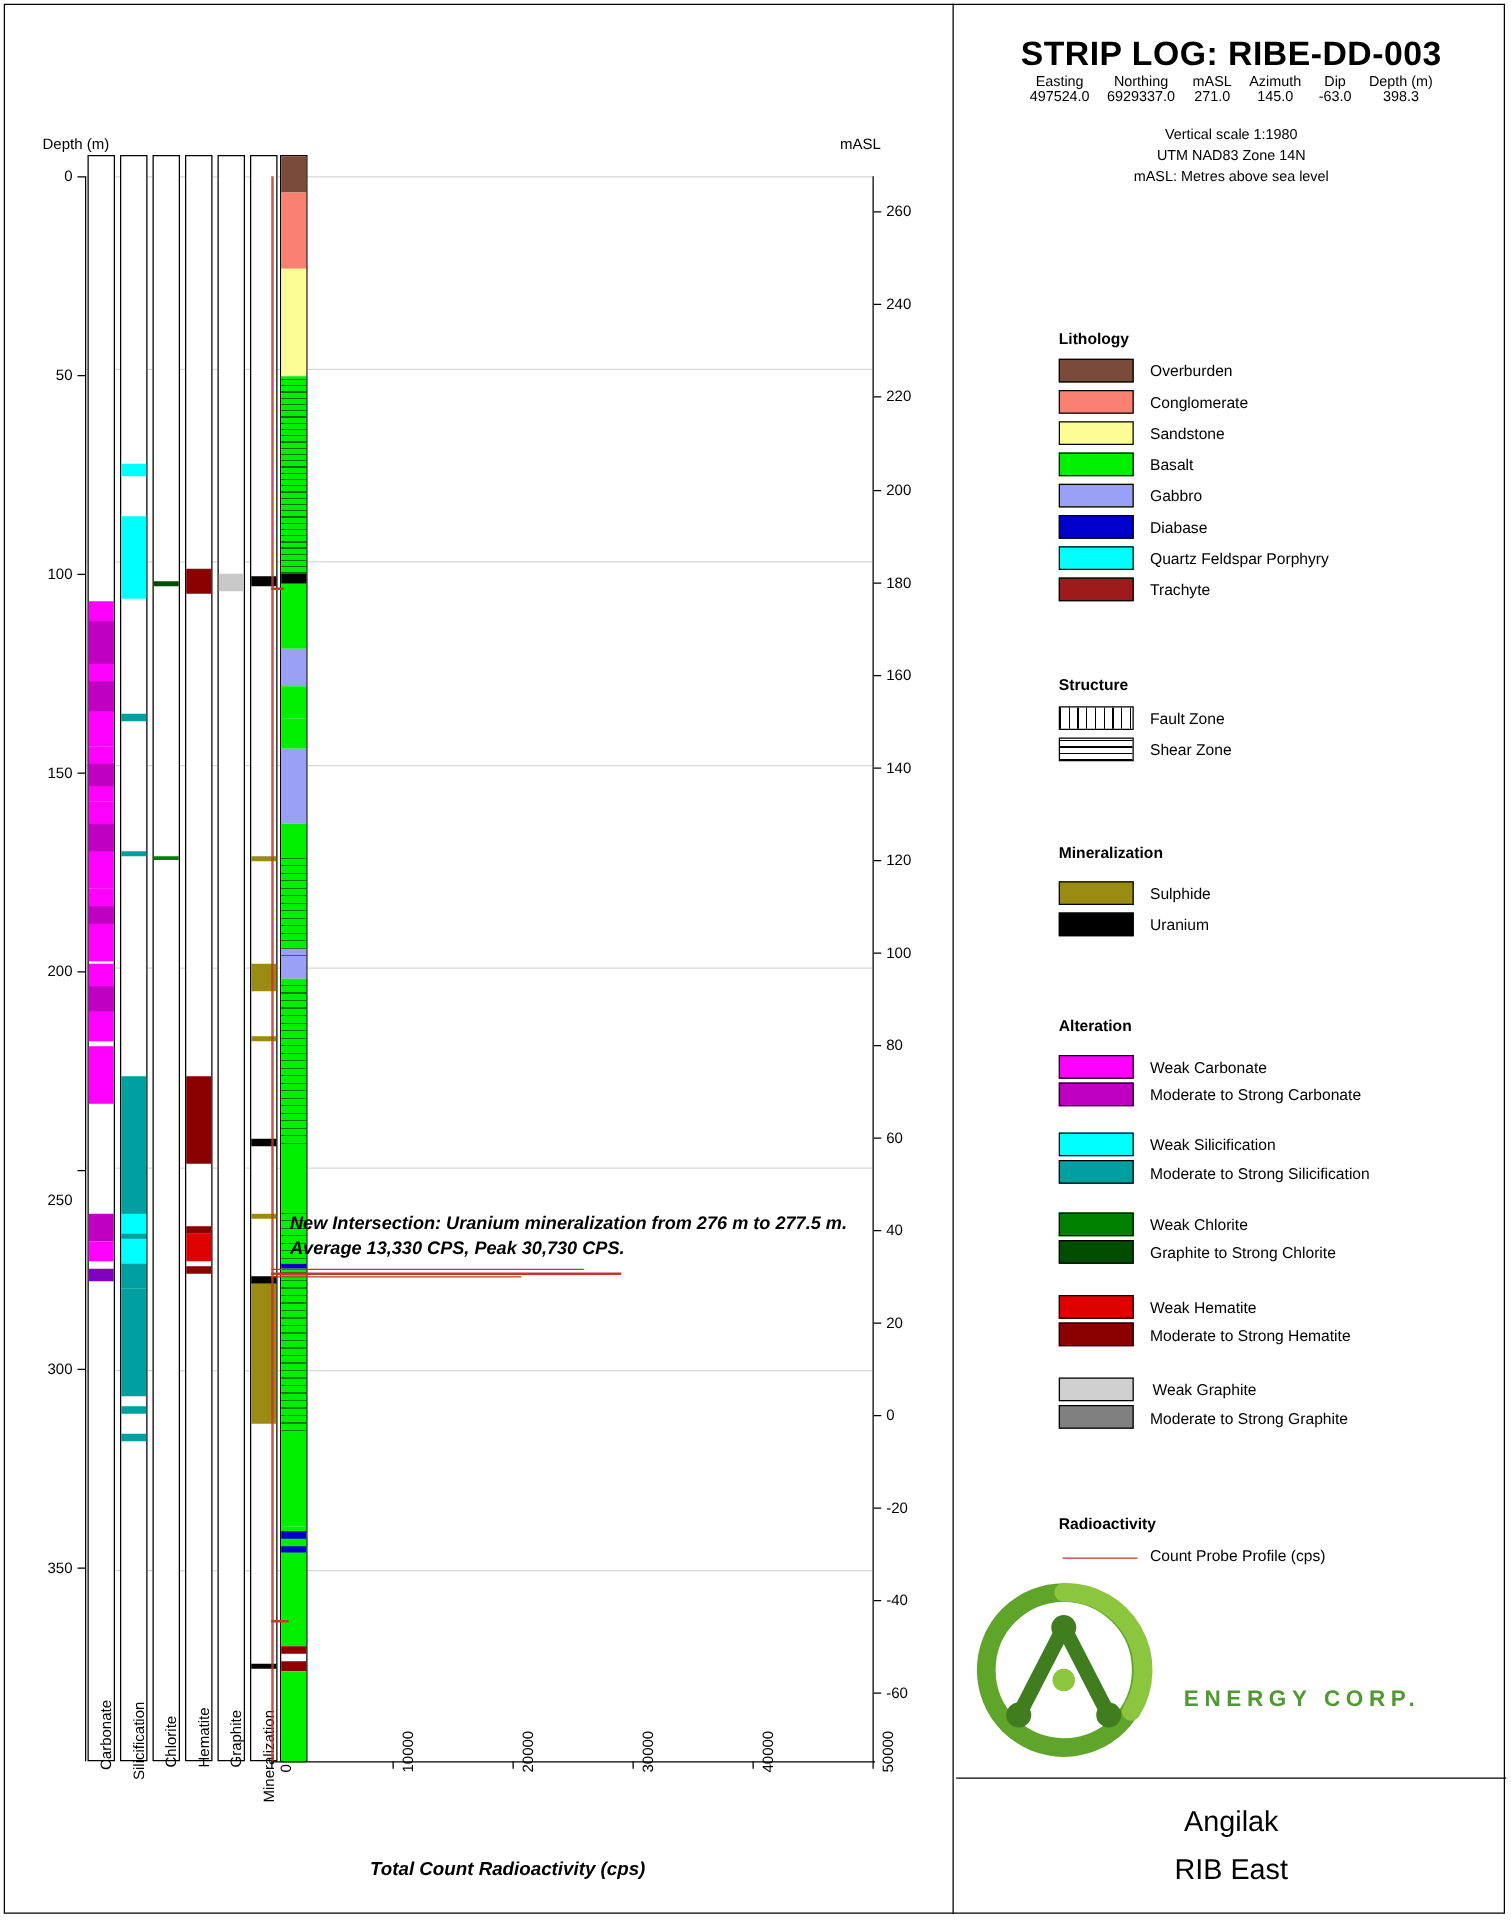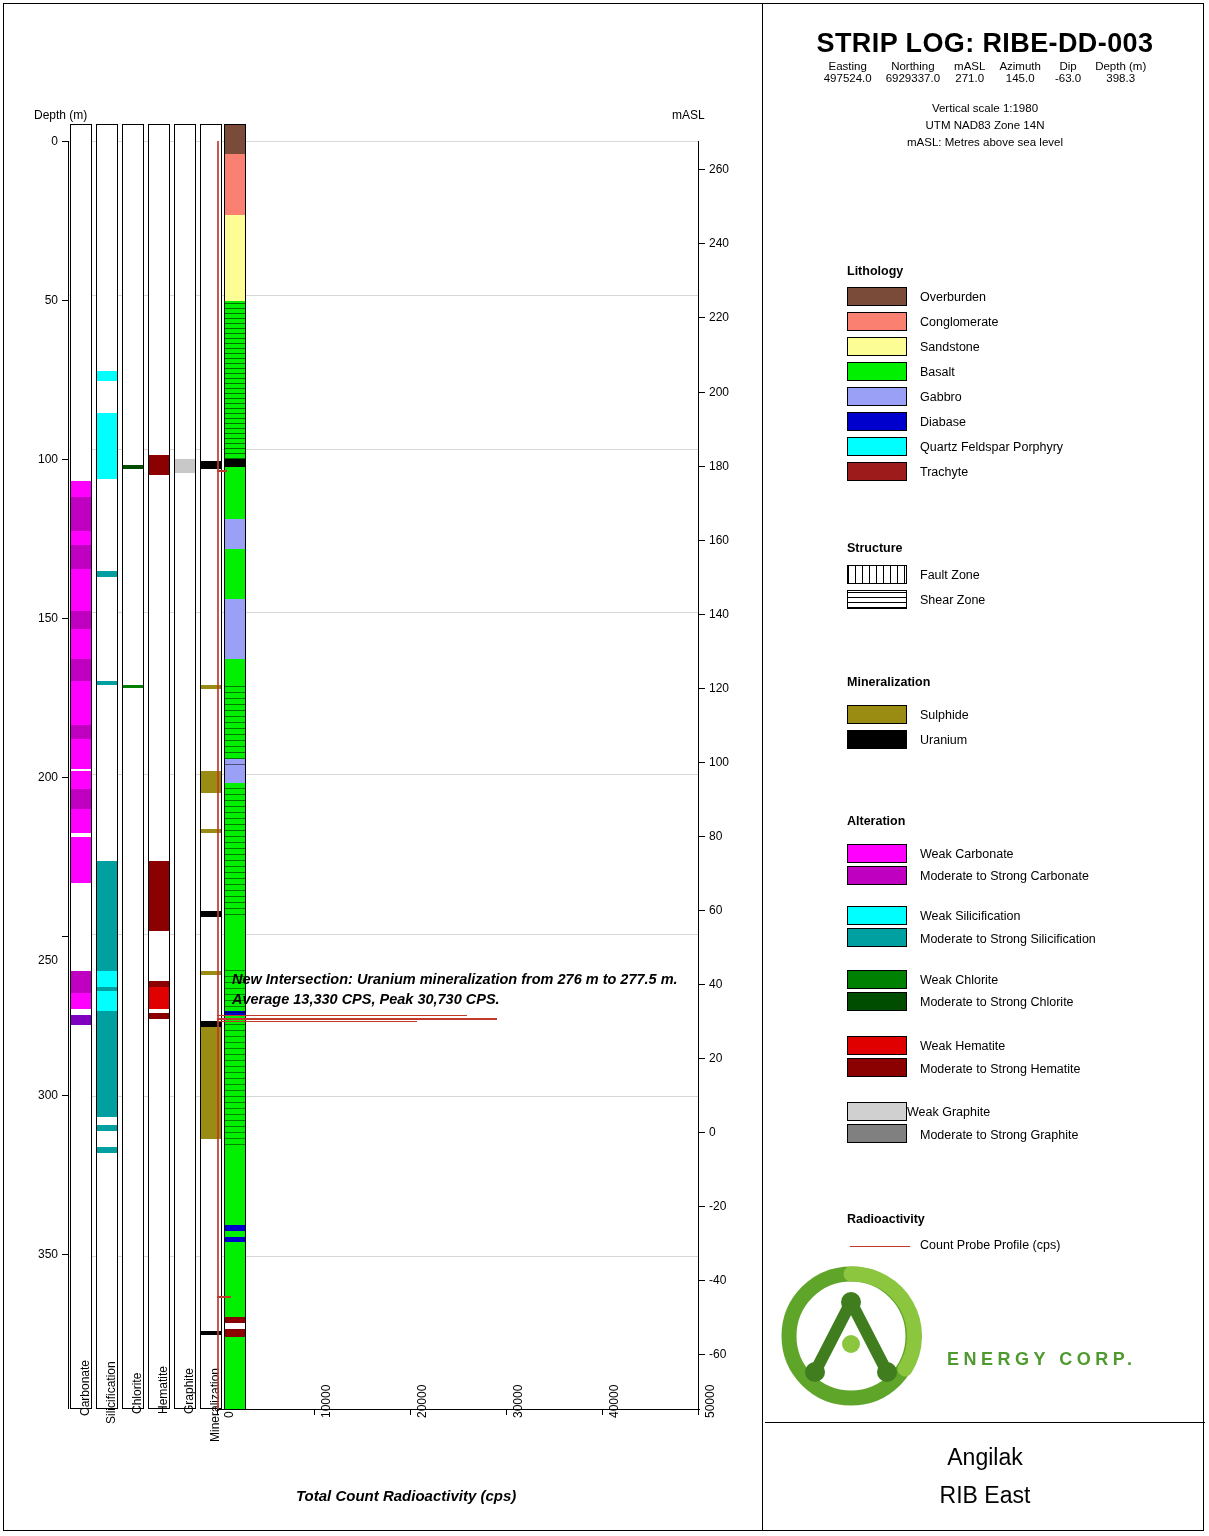--- a/index.html
+++ b/index.html
@@ -306,29 +306,29 @@
     <div class="lb" style="left:155px;top:865px;">Moderate to Strong Carbonate</div>
 
     <div class="sw" style="left:82px;top:902px;background:#00ffff;"></div>
     <div class="lb" style="left:155px;top:905px;">Weak Silicification</div>
     <div class="sw" style="left:82px;top:924px;background:#00a0a0;"></div>
     <div class="lb" style="left:155px;top:928px;">Moderate to Strong Silicification</div>
 
     <div class="sw" style="left:82px;top:966px;background:#008000;"></div>
     <div class="lb" style="left:155px;top:969px;">Weak Chlorite</div>
     <div class="sw" style="left:82px;top:988px;background:#004d00;"></div>
-    <div class="lb" style="left:155px;top:991px;">Moderate to Strong Chlorite</div>
+    <div class="lb" style="left:155px;top:991px;">Graphite to Strong Chlorite</div>
 
     <div class="sw" style="left:82px;top:1032px;background:#e00000;"></div>
     <div class="lb" style="left:155px;top:1035px;">Weak Hematite</div>
     <div class="sw" style="left:82px;top:1054px;background:#8b0000;"></div>
     <div class="lb" style="left:155px;top:1058px;">Moderate to Strong Hematite</div>
 
     <div class="sw" style="left:82px;top:1098px;background:#d0d0d0;"></div>
-    <div class="lb" style="left:142px;top:1101px;">Weak Graphite</div>
+    <div class="lb" style="left:157px;top:1101px;">Weak Graphite</div>
     <div class="sw" style="left:82px;top:1120px;background:#808080;"></div>
     <div class="lb" style="left:155px;top:1124px;text-align:center;">Moderate to Strong Graphite</div>
 
     <div class="lg-head" style="left:82px;top:1208px;">Radioactivity</div>
     <div class="lg-line" style="left:85px;top:1242px;"></div>
     <div class="lb" style="left:155px;top:1234px;">Count Probe Profile (cps)</div>
 
     <div class="logo-wrap">
       <svg width="160" height="150" viewBox="0 0 160 150" style="position:absolute;left:10px;top:10px;">
         <circle cx="76" cy="72" r="62" fill="none" stroke="#5fa52a" stroke-width="15"></circle>

